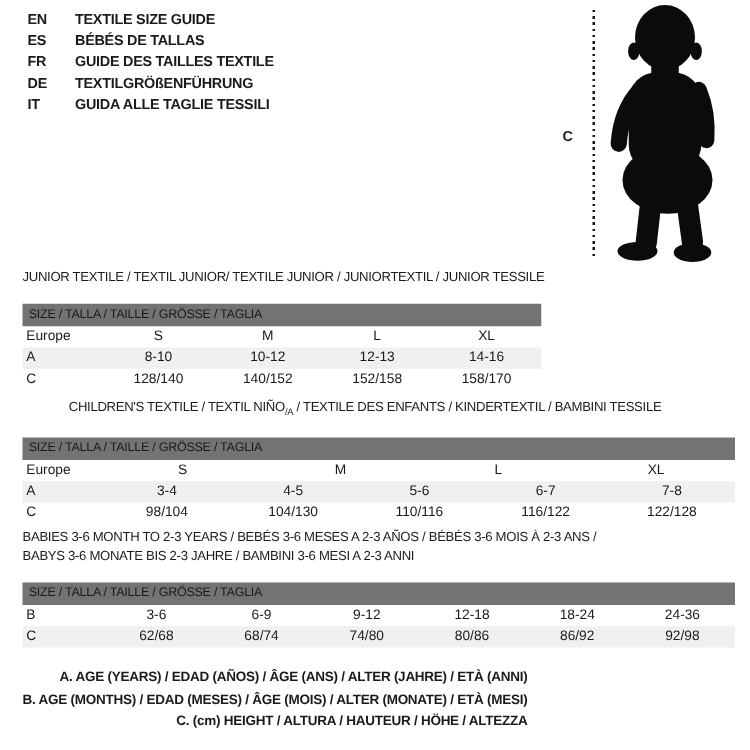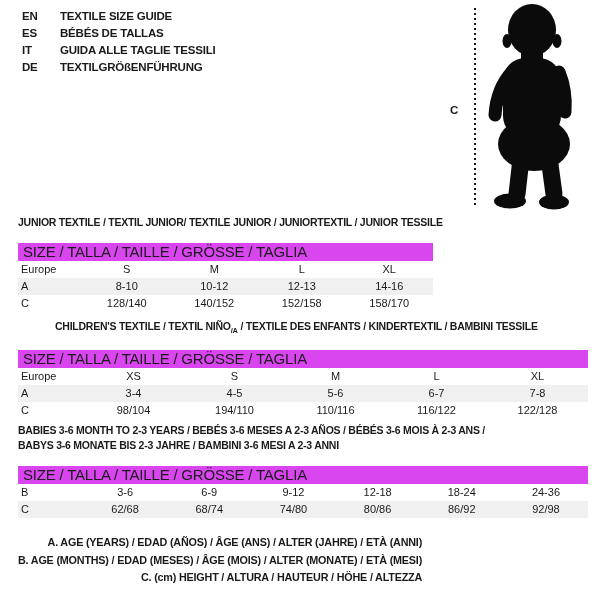--- a/index.html
+++ b/index.html
@@ -17,32 +17,32 @@
   .lang-code{width:38px;}
 
   
   .figure{left:440px;top:0;width:160px;height:215px;}
   .dotline{position:absolute;left:34px;top:8px;width:2px;height:200px;
     background-image:repeating-linear-gradient(to bottom,#161616 0 2px,transparent 2px 5px);}
   .c-label{position:absolute;left:10px;top:104px;font-size:11.5px;font-weight:bold;}
   .baby-svg{position:absolute;left:40px;top:2px;color:#0b0b0b;}
 
   
-  .sec-title{font-size:10.5px;font-weight:bold;letter-spacing:-0.25px;line-height:14px;white-space:nowrap;}
+  .sec-title{font-size:10.5px;font-weight:normal;letter-spacing:-0.25px;line-height:14px;white-space:nowrap;}
   .sub{font-size:7.5px;vertical-align:sub;}
   .junior-title{left:18px;top:215px;}
   .children-title{left:18px;top:319px;margin-left:37px;}
   .babies-title{left:18px;top:423px;line-height:15px;}
 
   
   .tbl{left:18px;}
   .tbl-junior{top:243px;width:415px;}
   .tbl-children{top:350px;width:570px;}
   .tbl-babies{top:466px;width:570px;}
-  .tbl-head{background:#d946ef;height:18px;line-height:18px;font-size:15px;padding-left:5px;letter-spacing:-0.2px;}
+  .tbl-head{background:#737373;height:18px;line-height:18px;font-size:10px;padding-left:5px;letter-spacing:-0.2px;}
   .trow{display:flex;height:17px;line-height:17px;font-size:11px;}
   .trow.alt{background:#f0f0f0;}
   .cell0{width:62px;padding-left:3px;}
   .cell{flex:1;text-align:center;}
 
   
   .notes{left:18px;top:534px;text-align:right;}
   .note-line{font-size:10.8px;font-weight:bold;line-height:17.5px;letter-spacing:-0.2px;white-space:nowrap;}
 </style>
 </head>
@@ -51,26 +51,30 @@
 <div class="abs lang-list">
   <div class="lang-row">
     <span class="lang-code">EN</span>
     <span class="lang-label">TEXTILE SIZE GUIDE</span>
   </div>
   <div class="lang-row">
     <span class="lang-code">ES</span>
     <span class="lang-label">BÉBÉS DE TALLAS</span>
   </div>
   <div class="lang-row">
-    <span class="lang-code">IT</span>
-    <span class="lang-label">GUIDA ALLE TAGLIE TESSILI</span>
+    <span class="lang-code">FR</span>
+    <span class="lang-label">GUIDE DES TAILLES TEXTILE</span>
   </div>
   <div class="lang-row">
     <span class="lang-code">DE</span>
     <span class="lang-label">TEXTILGRÖßENFÜHRUNG</span>
+  </div>
+  <div class="lang-row">
+    <span class="lang-code">IT</span>
+    <span class="lang-label">GUIDA ALLE TAGLIE TESSILI</span>
   </div>
 </div>
 
 <div class="abs figure">
   <div class="dotline"></div>
   <div class="c-label">C</div>
   <svg class="baby-svg" viewBox="0 0 100 210" width="104" height="210" aria-hidden="true">
     <g fill="currentColor" stroke="none">
       <ellipse cx="50" cy="28" rx="24" ry="26"></ellipse>
       <ellipse cx="25" cy="39" rx="4.5" ry="7"></ellipse>
@@ -114,38 +118,37 @@
     <span class="cell">152/158</span>
     <span class="cell">158/170</span>
   </div>
 </div>
 
 <div class="abs sec-title children-title"><span>CHILDREN'S TEXTILE / TEXTIL NIÑO</span><span class="sub">/A</span><span> / TEXTILE DES ENFANTS / KINDERTEXTIL / BAMBINI TESSILE</span></div>
 <div class="abs tbl tbl-children">
   <div class="tbl-head">SIZE / TALLA / TAILLE / GRÖSSE / TAGLIA</div>
   <div class="trow">
     <span class="cell0">Europe</span>
-    <span class="cell">XS</span>
     <span class="cell">S</span>
     <span class="cell">M</span>
     <span class="cell">L</span>
     <span class="cell">XL</span>
   </div>
   <div class="trow alt">
     <span class="cell0">A</span>
     <span class="cell">3-4</span>
     <span class="cell">4-5</span>
     <span class="cell">5-6</span>
     <span class="cell">6-7</span>
     <span class="cell">7-8</span>
   </div>
   <div class="trow">
     <span class="cell0">C</span>
     <span class="cell">98/104</span>
-    <span class="cell">194/110</span>
+    <span class="cell">104/130</span>
     <span class="cell">110/116</span>
     <span class="cell">116/122</span>
     <span class="cell">122/128</span>
   </div>
 </div>
 
 <div class="abs sec-title babies-title">
   <div>BABIES 3-6 MONTH TO 2-3 YEARS / BEBÉS 3-6 MESES A 2-3 AÑOS / BÉBÉS 3-6 MOIS À 2-3 ANS /</div>
   <div>BABYS 3-6 MONATE BIS 2-3 JAHRE / BAMBINI 3-6 MESI A 2-3 ANNI</div>
 </div>

